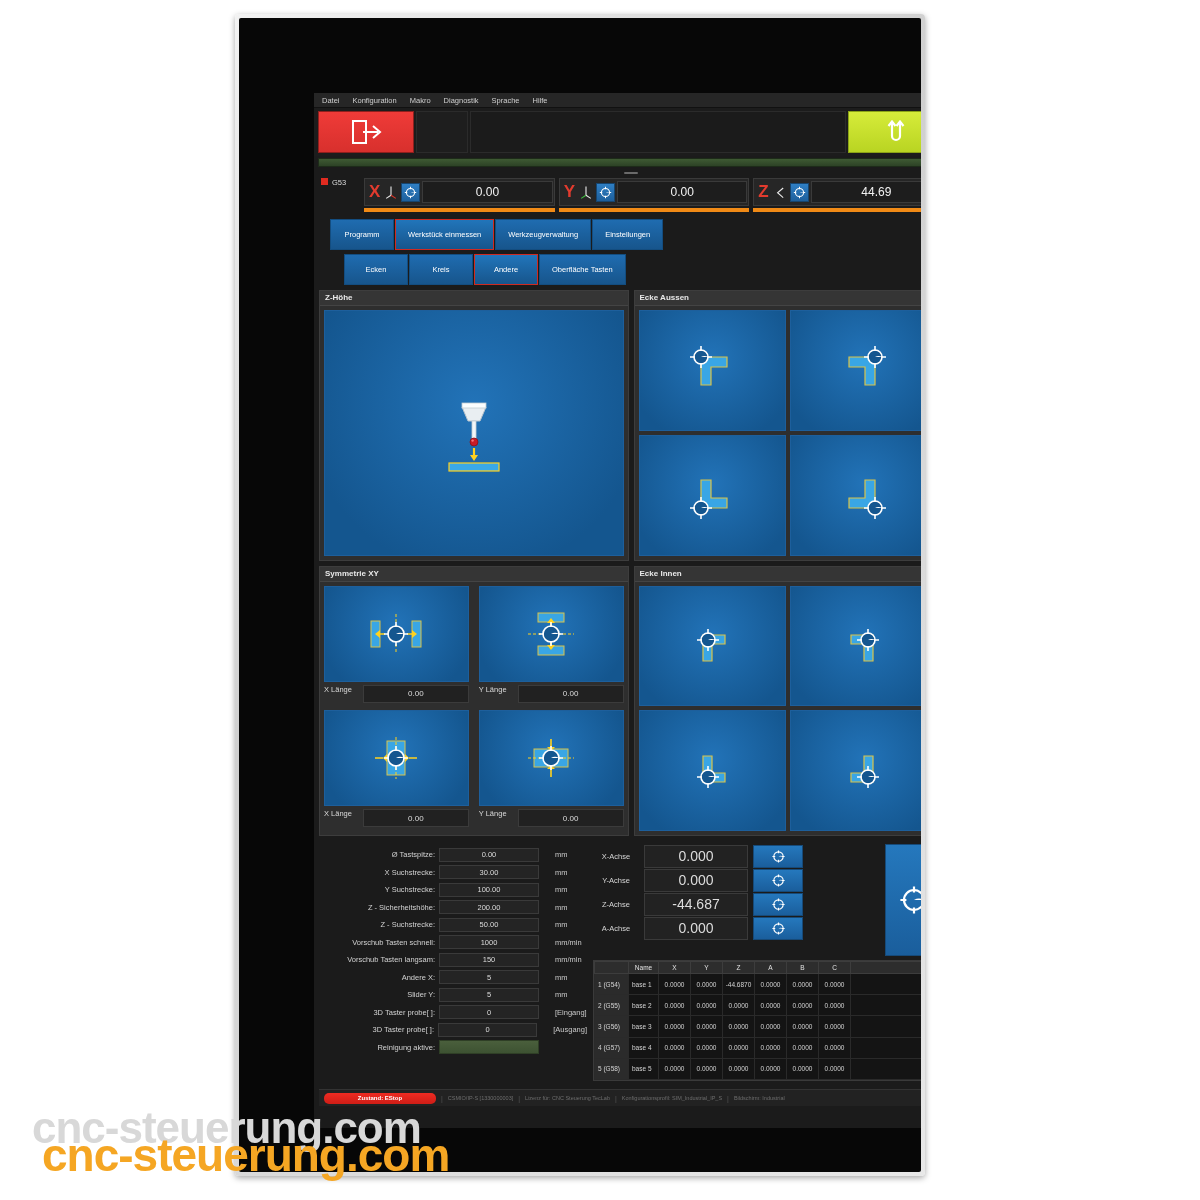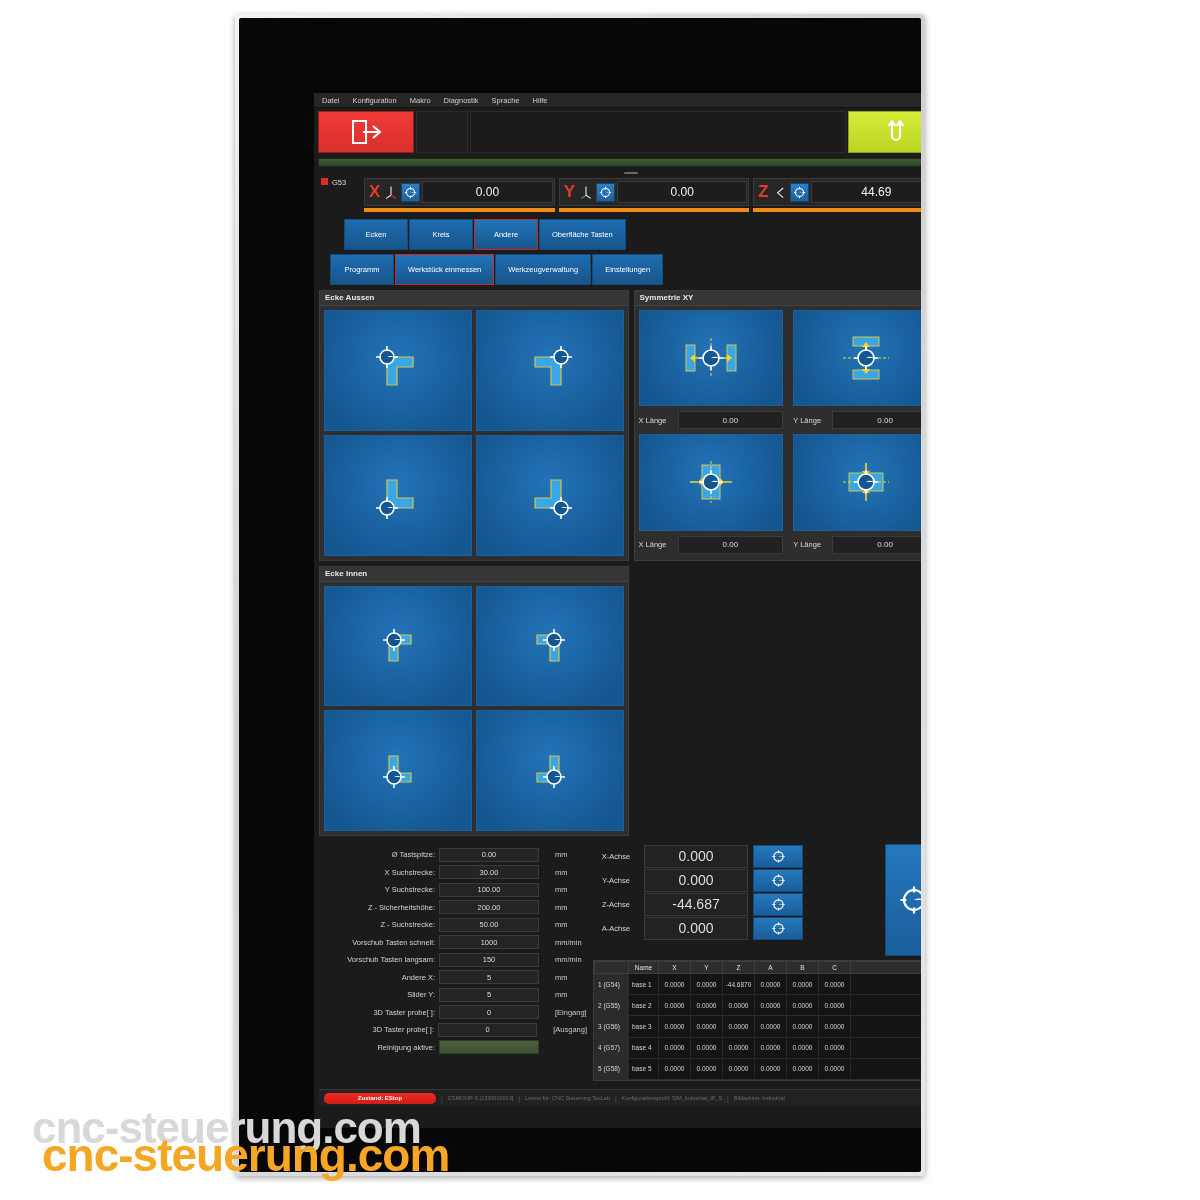--- a/index.html
+++ b/index.html
@@ -86,21 +86,21 @@
   .tile4 { flex:1; display:grid; grid-template-columns:1fr 1fr; grid-template-rows:1fr 1fr; gap:4px; }
   .tile { background:radial-gradient(circle at 50% 40%,#2273b8 0%,#14568f 85%);
           border:1px solid #1d5f9c; display:flex; align-items:center; justify-content:center; }
 
   
   .symgrid { flex:1; display:grid; grid-template-columns:1fr 1fr;
              grid-template-rows:auto 22px auto 22px; gap:3px 10px; }
   .symtile { background:radial-gradient(circle at 50% 40%,#2273b8 0%,#14568f 85%);
              border:1px solid #1d5f9c; display:flex; align-items:center; justify-content:center;
              min-height:0; }
-  .symrow { display:flex; align-items:center; gap:5px; }
+  .symrow { display:flex; gap:5px; }
   .symrow .lbl { font-size:7.5px; color:#d9d9d9; width:34px; }
   .symrow .fld { flex:1; height:18px; background:#212121; border:1px solid #3b3b3b;
                  display:flex; align-items:center; justify-content:center;
                  font-size:8px; color:#dcdcdc; }
 
   
   .bottom { display:flex; gap:6px; padding:3px 0 0 0; height:240px; }
   .formcol { width:268px; display:flex; flex-direction:column; gap:2.5px; padding-top:3px; }
   .frow { display:flex; align-items:center; height:15px; gap:4px; }
   .frow .flbl { width:116px; text-align:right; font-size:7.5px; color:#d2d2d2; }
@@ -252,38 +252,55 @@
                   <path d="M8 8 a5 5 0 0 1 5 0 l-5 0 z" fill="#fff"></path>
                   <path d="M8 1 v3 M8 12 v3 M1 8 h3 M12 8 h3" stroke="#fff" stroke-width="1.3"></path>
                 </svg>
               </div>
               <div class="axis-val">44.69</div>
             </div>
             <div class="axis-bar"></div>
           </div>
         </div>
 
+        <div class="tabrow">
+          <div class="tab w1">Programm</div>
+          <div class="tab sel">Werkstück einmessen</div>
+          <div class="tab">Werkzeugverwaltung</div>
+          <div class="tab">Einstellungen</div>
+        </div>
+
         <div class="tabrow sub">
           <div class="tab w1">Ecken</div>
           <div class="tab w1">Kreis</div>
           <div class="tab sel w1">Andere</div>
           <div class="tab">Oberfläche Tasten</div>
         </div>
 
-        <div class="tabrow">
-          <div class="tab w1">Programm</div>
-          <div class="tab sel">Werkstück einmessen</div>
-          <div class="tab">Werkzeugverwaltung</div>
-          <div class="tab">Einstellungen</div>
-        </div>
-
         <div class="content">
 
           <div class="panelgrid">
 
+            <div class="panel">
+              <div class="panel-title">Z-Höhe</div>
+              <div class="panel-body">
+                <div class="bigtile">
+                  <svg width="74" height="96" viewBox="0 0 74 96">
+                    <path d="M25 22 h24 l-6 14 h-12 z" fill="#e9eef2" stroke="#b9c4cc" stroke-width="1"></path>
+                    <rect x="25" y="18" width="24" height="5" fill="#fbfdfe" stroke="#c3ccd3" stroke-width=".8"></rect>
+                    <rect x="35" y="36" width="4" height="18" fill="#f2f6f9" stroke="#c3ccd3" stroke-width=".8"></rect>
+                    <circle cx="37" cy="57" r="4" fill="#c81b28" stroke="#8d0f18" stroke-width=".8"></circle>
+                    <circle cx="35.6" cy="55.6" r="1.2" fill="#ff8a90" opacity=".8"></circle>
+                    <path d="M37 63 v10" stroke="#ffd21f" stroke-width="2.2"></path>
+                    <path d="M33 70 l4 6 l4 -6 z" fill="#ffd21f"></path>
+                    <rect x="12" y="78" width="50" height="8" fill="#3aa9e8" stroke="#ffd21f" stroke-width="1.2"></rect>
+                  </svg>
+                </div>
+              </div>
+            </div>
 
             <div class="panel">
               <div class="panel-title">Ecke Aussen</div>
               <div class="panel-body">
                 <div class="tile4">
                   <div class="tile">
                     <svg width="54" height="54" viewBox="0 0 54 54">
                       <path d="M16 14 h26 v10 h-16 v18 h-10 z" fill="#39a6e5" stroke="#d9c34a" stroke-width="1.2"></path>
                       <g transform="translate(16,14)">
                         <circle cx="0" cy="0" r="7" fill="#14568f" stroke="#fff" stroke-width="1.6"></circle>

